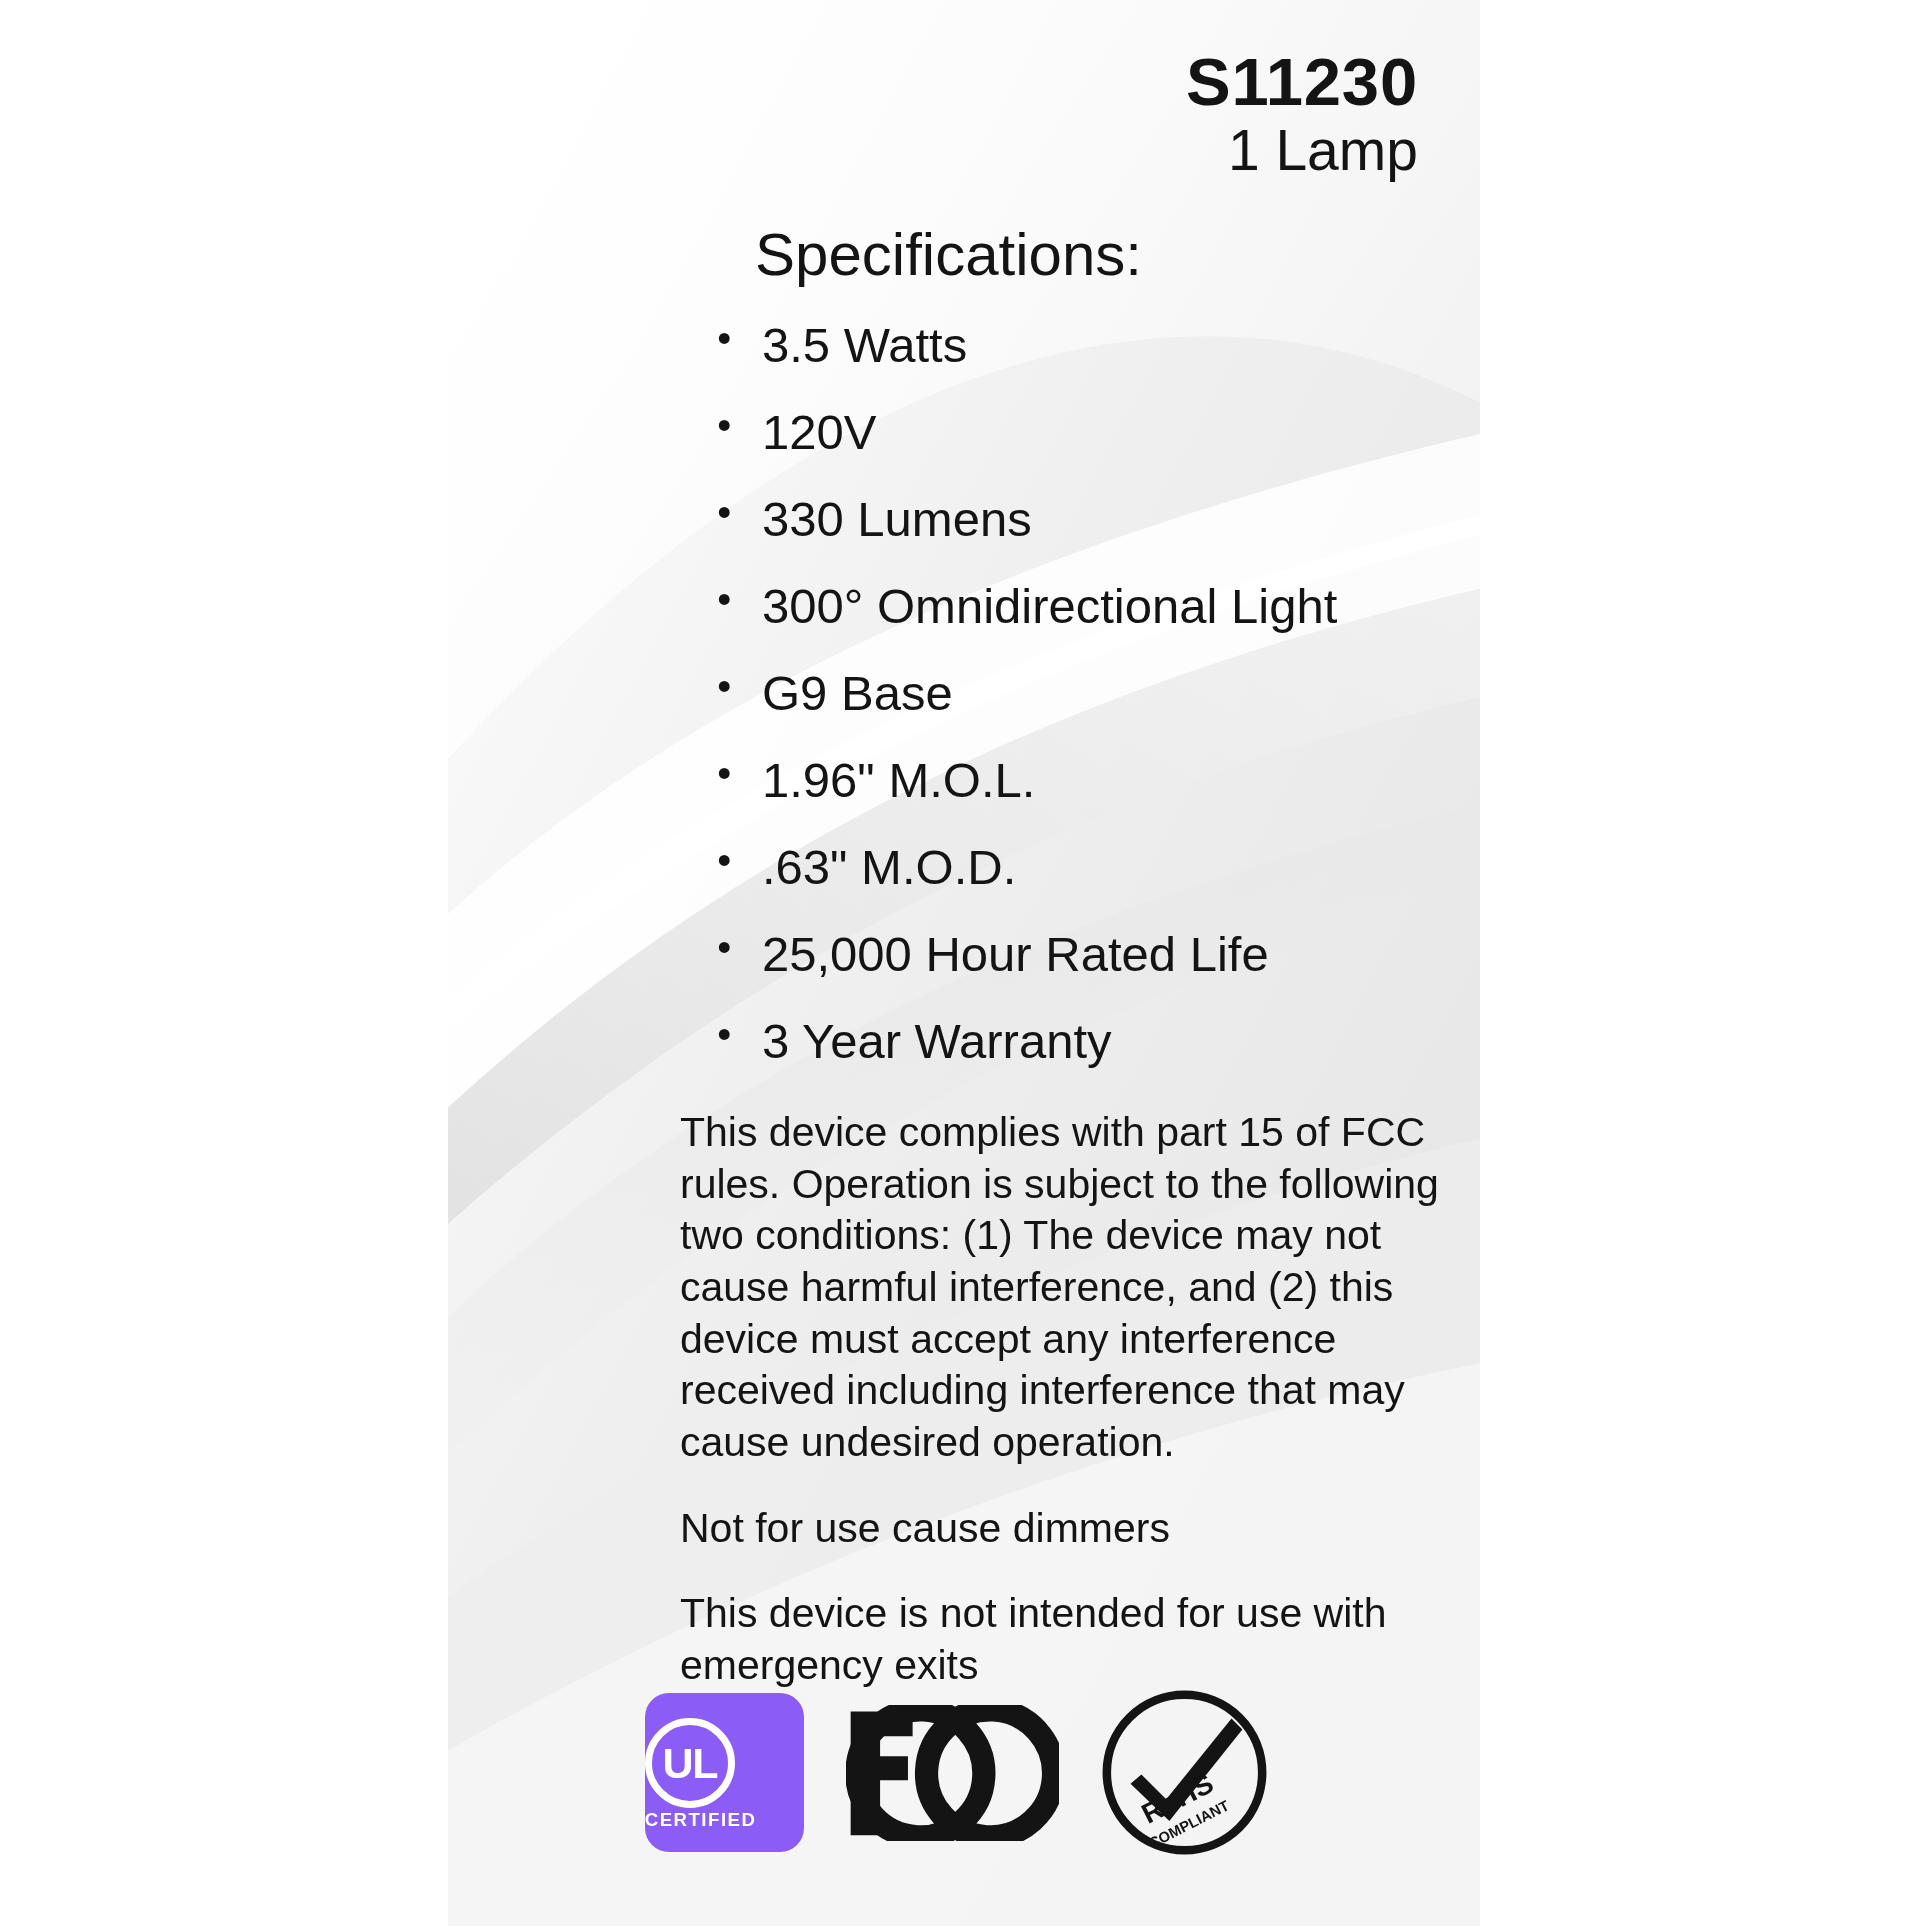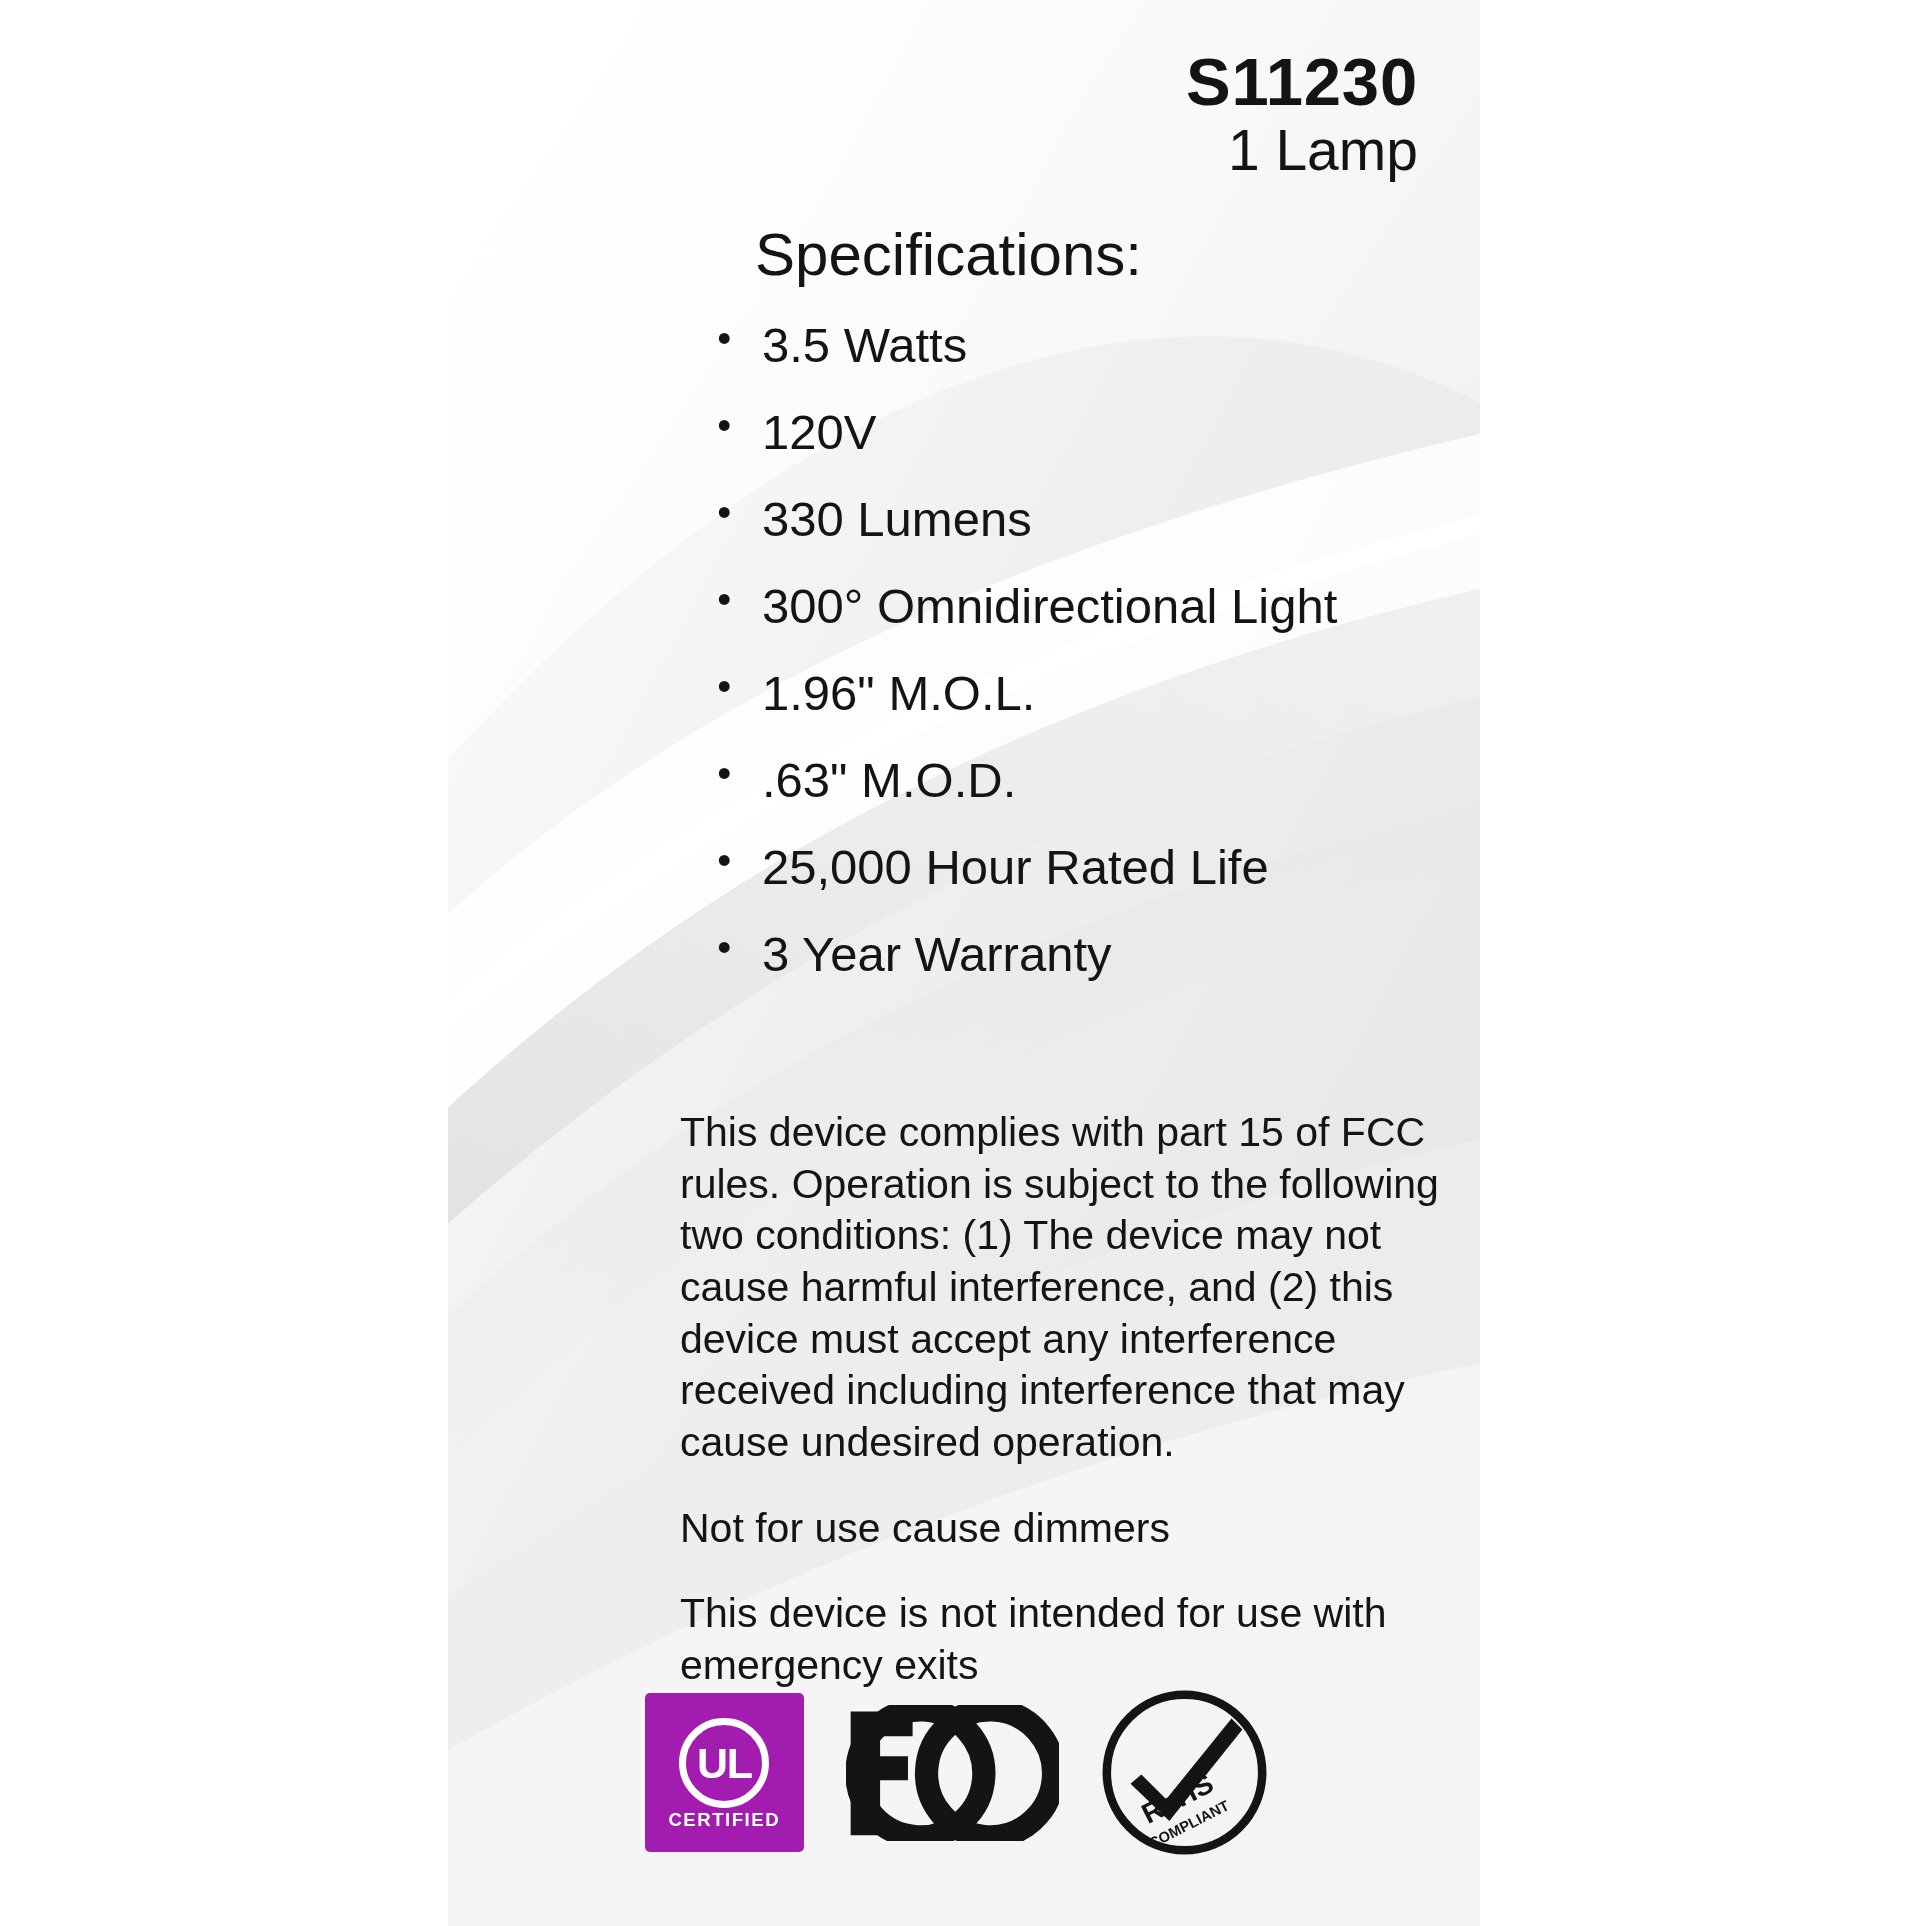--- a/index.html
+++ b/index.html
@@ -136,26 +136,25 @@
     align-items: center;
     gap: 42px;
     padding-right: 15.5px;
     box-sizing: border-box;
   }
 
   
   .ul-mark {
     width: 159px;
     height: 159px;
-    background: #a21caf;
-    border-radius: 5px;
+    background: #8b5cf6;
+    border-radius: 24px;
     position: relative;
     display: flex;
     flex-direction: column;
-    align-items: center;
     justify-content: center;
   }
   .ul-circle {
     width: 90px;
     height: 90px;
     border-radius: 50%;
     border: 7px solid #ffffff;
     display: flex;
     align-items: center;
     justify-content: center;
@@ -243,20 +242,21 @@
         <div id="lamp-count">1 Lamp</div>
       </div>
 
       <div id="spec-heading">Specifications:</div>
 
       <ul id="spec-list">
         <li>3.5 Watts</li>
         <li>120V</li>
         <li>330 Lumens</li>
         <li>300° Omnidirectional Light</li>
+        <li>G9 Base</li>
         <li>1.96" M.O.L.</li>
         <li>.63" M.O.D.</li>
         <li>25,000 Hour Rated Life</li>
         <li>3 Year Warranty</li>
       </ul>
 
       <div id="notice-block">
         <p class="notice-para">This device complies with part 15 of FCC rules. Operation is subject to the following two conditions: (1) The device may not cause harmful interference, and (2) this device must accept any interference received including interference that may cause undesired operation.</p>
         <p class="notice-para">Not for use cause dimmers</p>
         <p class="notice-para">This device is not intended for use with emergency exits</p>

